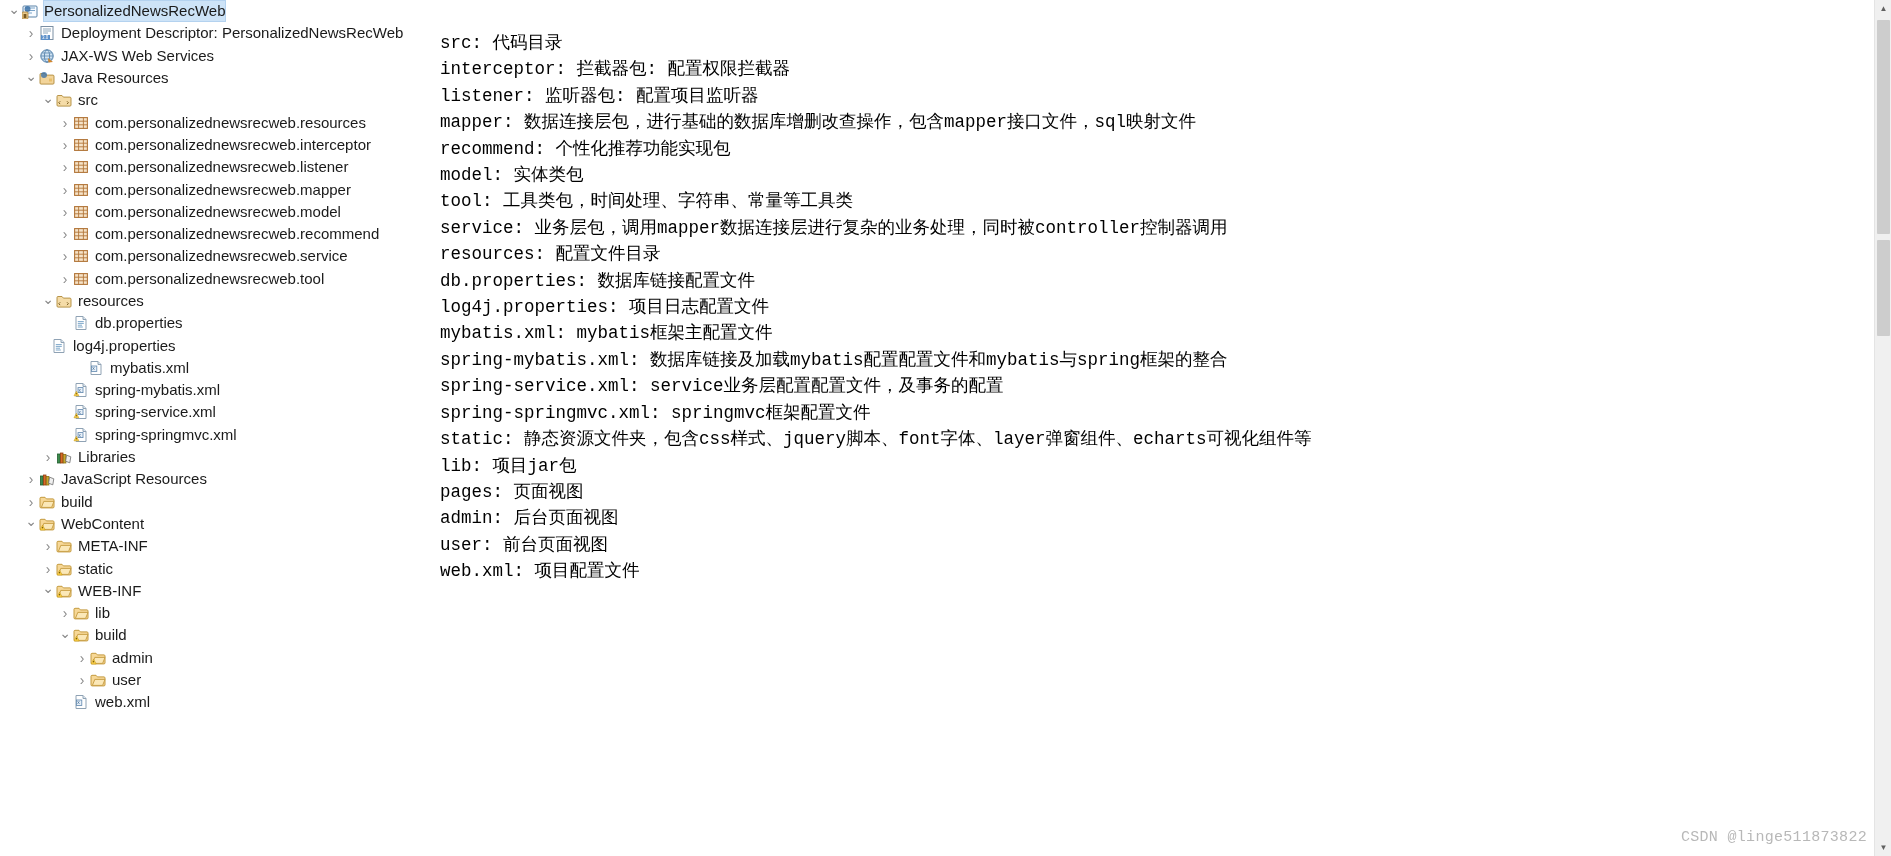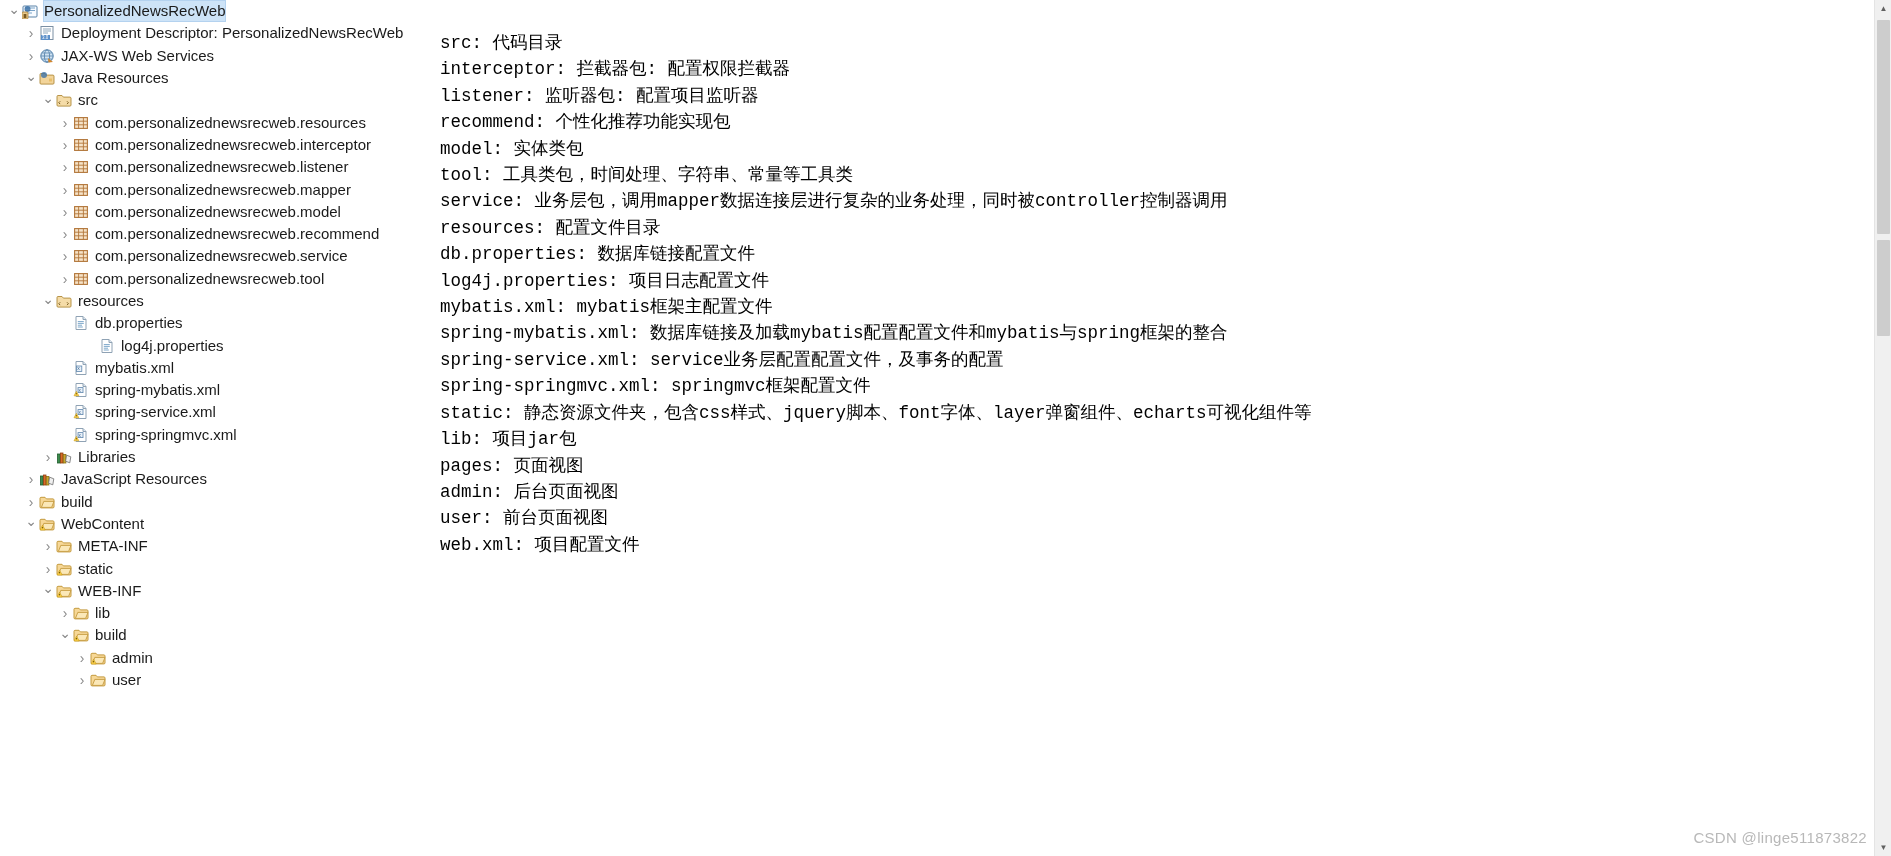--- a/index.html
+++ b/index.html
@@ -107,21 +107,21 @@
     top: 240px; height: 96px;
     background: #cdcdcd;
     border-radius: 1px;
   }
 
   
   #watermark {
     position: absolute;
     right: 24px;
     bottom: 10px;
-    font-family: Liberation Sans, sans-serif;
+    font-family: Liberation Mono, monospace;
     font-size: 15px;
     color: #b8b8b8;
     white-space: nowrap;
     letter-spacing: .3px;
   }
 </style>
 </head>
 <body>
 
 <div id="root">
@@ -279,32 +279,32 @@
         <span class="twisty none"></span>
         <span class="ico">
           <svg width="16" height="16" viewBox="0 0 16 16">
             <path d="M3 1.5h7l3 3v10H3z" fill="#ffffff" stroke="#8fa2b4" stroke-width="1"></path>
             <path d="M10 1.5v3h3" fill="#dce7f0" stroke="#8fa2b4" stroke-width="1"></path>
             <path d="M4.8 6.6h6M4.8 8.4h6M4.8 10.2h4.2M4.8 12h5" stroke="#6f9ec4" stroke-width=".9"></path>
           </svg>
         </span>
         <span class="lbl">db.properties</span>
       </div>
-      <div class="tree-row" style="padding-left: 83px;">
+      <div class="tree-row" style="padding-left: 35px;">
         <span class="twisty none"></span>
         <span class="ico">
           <svg width="16" height="16" viewBox="0 0 16 16">
             <path d="M3 1.5h7l3 3v10H3z" fill="#ffffff" stroke="#8fa2b4" stroke-width="1"></path>
             <path d="M10 1.5v3h3" fill="#dce7f0" stroke="#8fa2b4" stroke-width="1"></path>
             <path d="M4.8 6.6h6M4.8 8.4h6M4.8 10.2h4.2M4.8 12h5" stroke="#6f9ec4" stroke-width=".9"></path>
           </svg>
         </span>
         <span class="lbl">log4j.properties</span>
       </div>
-      <div class="tree-row" style="padding-left: 57px;">
+      <div class="tree-row" style="padding-left: 72px;">
         <span class="twisty none"></span>
         <span class="ico">
           <svg width="16" height="16" viewBox="0 0 16 16">
             <path d="M3 1.5h7l3 3v10H3z" fill="#ffffff" stroke="#8fa2b4" stroke-width="1"></path>
             <path d="M10 1.5v3h3" fill="#dce7f0" stroke="#8fa2b4" stroke-width="1"></path>
             <rect x="3.4" y="6" width="5.4" height="5.4" fill="#e8f0f8" stroke="#5e86ad" stroke-width=".8"></rect>
             <text x="4.2" y="10.4" font-size="5" fill="#2f5f8f" font-family="Liberation Sans, sans-serif">x</text>
           </svg>
         </span>
         <span class="lbl">mybatis.xml</span>
@@ -468,26 +468,39 @@
       <div class="tree-row" style="padding-left: 74px;">
         <span class="twisty" style="font-size: 14px;">›</span>
         <span class="ico">
           <svg width="16" height="16" viewBox="0 0 16 16">
             <path d="M1 4.3c0-.6.4-1 1-1h4l1.4 1.6H14c.6 0 1 .5 1 1v7c0 .6-.4 1-1 1H2c-.6 0-1-.4-1-1z" fill="#f7d897" stroke="#c49a3e" stroke-width="1"></path>
             <path d="M2.4 13.4l2.4-6h10.2l-2.4 6z" fill="#fbe8b8" stroke="#c49a3e" stroke-width=".9"></path>
           </svg>
         </span>
         <span class="lbl">user</span>
       </div>
+      <div class="tree-row" style="padding-left: 57px;">
+        <span class="twisty none"></span>
+        <span class="ico">
+          <svg width="16" height="16" viewBox="0 0 16 16">
+            <path d="M3 1.5h7l3 3v10H3z" fill="#ffffff" stroke="#8fa2b4" stroke-width="1"></path>
+            <path d="M10 1.5v3h3" fill="#dce7f0" stroke="#8fa2b4" stroke-width="1"></path>
+            <rect x="3.4" y="6" width="5.4" height="5.4" fill="#e8f0f8" stroke="#5e86ad" stroke-width=".8"></rect>
+            <text x="4.2" y="10.4" font-size="5" fill="#2f5f8f" font-family="Liberation Sans, sans-serif">x</text>
+          </svg>
+        </span>
+        <span class="lbl">web.xml</span>
+      </div>
     </div>
 
   <div id="doc-panel">
       <div class="doc-line">src: 代码目录</div>
       <div class="doc-line">interceptor: 拦截器包: 配置权限拦截器</div>
       <div class="doc-line">listener: 监听器包: 配置项目监听器</div>
+      <div class="doc-line">mapper: 数据连接层包，进行基础的数据库增删改查操作，包含mapper接口文件，sql映射文件</div>
       <div class="doc-line">recommend: 个性化推荐功能实现包</div>
       <div class="doc-line">model: 实体类包</div>
       <div class="doc-line">tool: 工具类包，时间处理、字符串、常量等工具类</div>
       <div class="doc-line">service: 业务层包，调用mapper数据连接层进行复杂的业务处理，同时被controller控制器调用</div>
       <div class="doc-line">resources: 配置文件目录</div>
       <div class="doc-line">db.properties: 数据库链接配置文件</div>
       <div class="doc-line">log4j.properties: 项目日志配置文件</div>
       <div class="doc-line">mybatis.xml: mybatis框架主配置文件</div>
       <div class="doc-line">spring-mybatis.xml: 数据库链接及加载mybatis配置配置文件和mybatis与spring框架的整合</div>
       <div class="doc-line">spring-service.xml: service业务层配置配置文件，及事务的配置</div>

